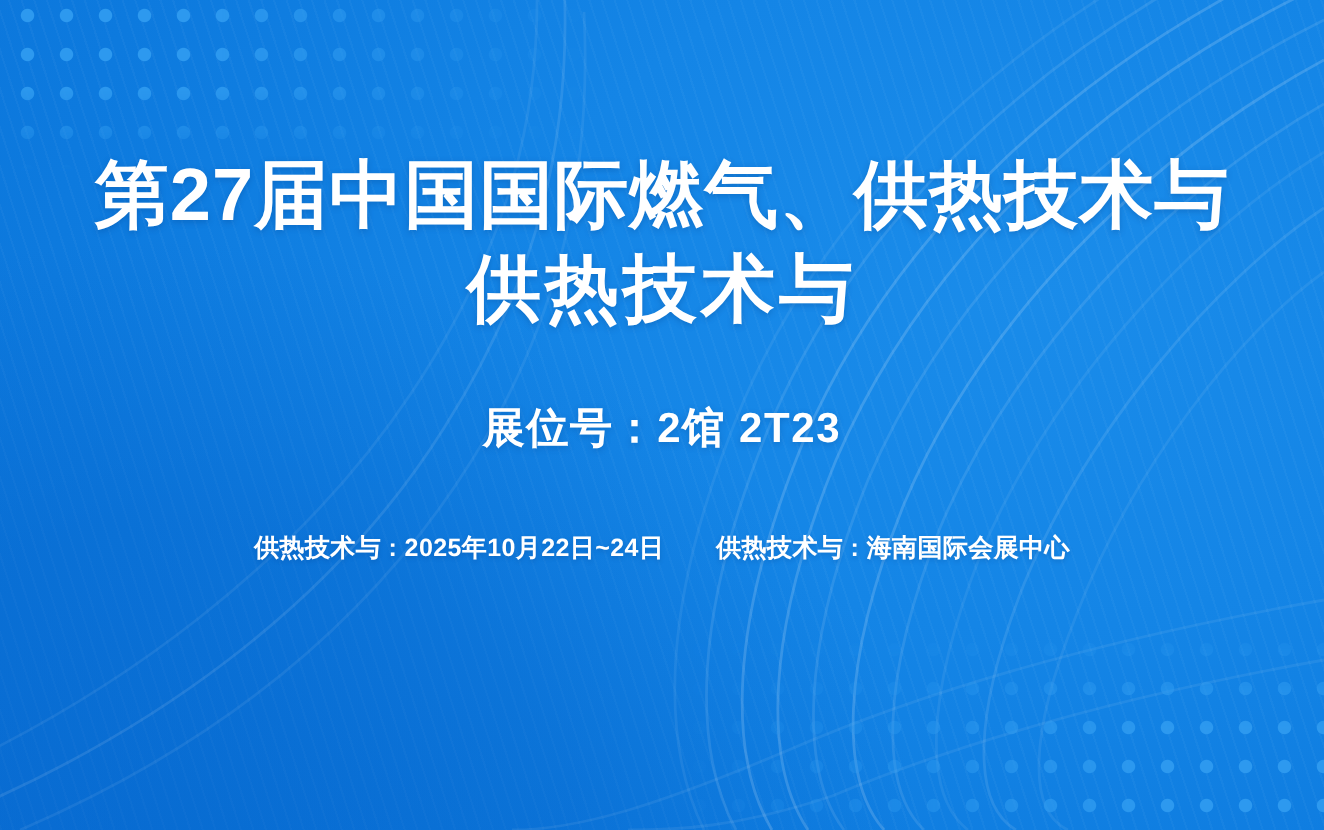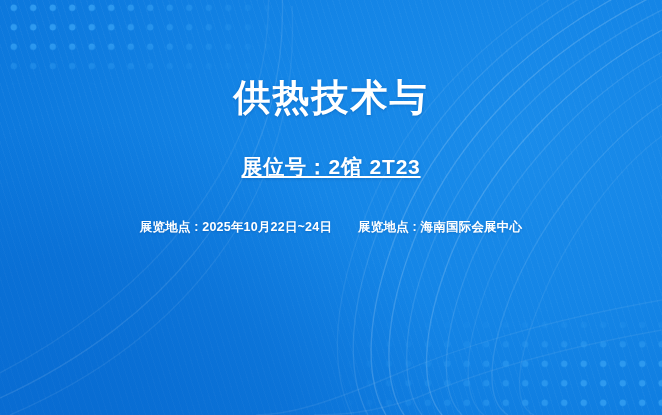--- a/index.html
+++ b/index.html
@@ -126,21 +126,20 @@
   .title-line.line2 { letter-spacing: 2px; }
 
   .booth {
     margin-top: 32px;
     color: #ffffff;
     font-size: 21px;
     font-weight: bold;
     letter-spacing: 0.8px;
     text-shadow: 0 1px 3px rgba(4,66,140,0.30);
     white-space: nowrap;
-    text-decoration: underline;
   }
 
   .meta {
     margin-top: 38px;
     color: #ffffff;
     font-size: 12.5px;
     font-weight: bold;
     letter-spacing: 0.2px;
     white-space: nowrap;
     text-shadow: 0 1px 2px rgba(4,66,140,0.28);
@@ -179,25 +178,26 @@
       <path class="soft" d="M662,330 C572,346 488,368 416,398 C368,414 338,415 314,415"></path>
     </svg>
   </div>
 
   <div class="dots dots-tl"></div>
   <div class="dots dots-br"></div>
 
   <div class="content">
 
     <div class="title">
+      <span class="title-line line1">第27届中国国际燃气、供热技术与</span>
       <span class="title-line line2">供热技术与</span>
     </div>
 
     <div class="booth">展位号：2馆 2T23</div>
 
     <div class="meta">
-      <span>展览地点 : 2025年10月22日~24日</span>
+      <span>供热技术与 : 2025年10月22日~24日</span>
       <span class="meta-gap"></span>
-      <span>展览地点 : 海南国际会展中心</span>
+      <span>供热技术与 : 海南国际会展中心</span>
     </div>
 
   </div>
 </div>
 
 </body></html>

